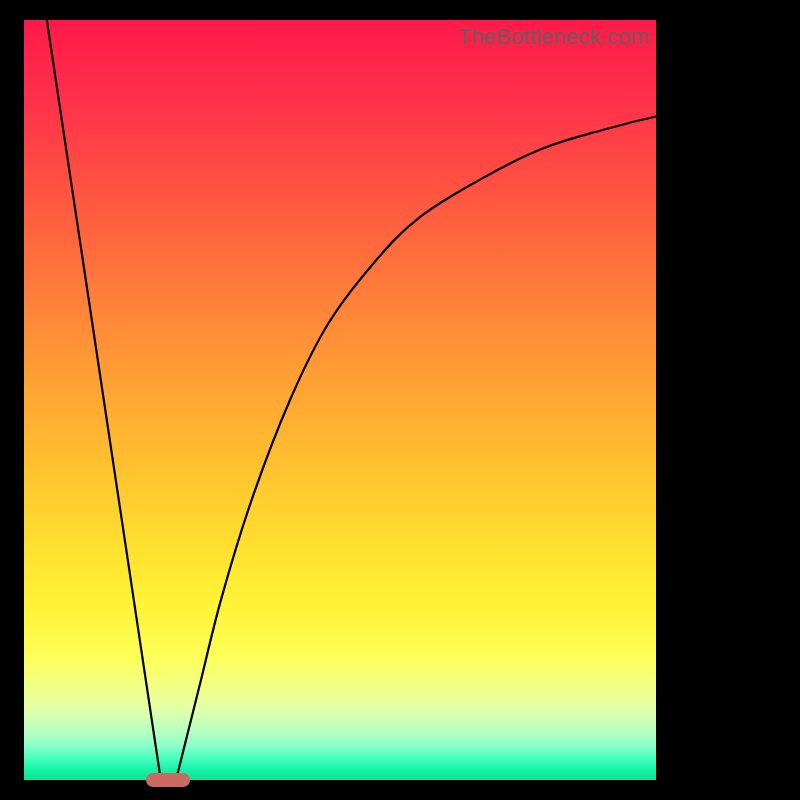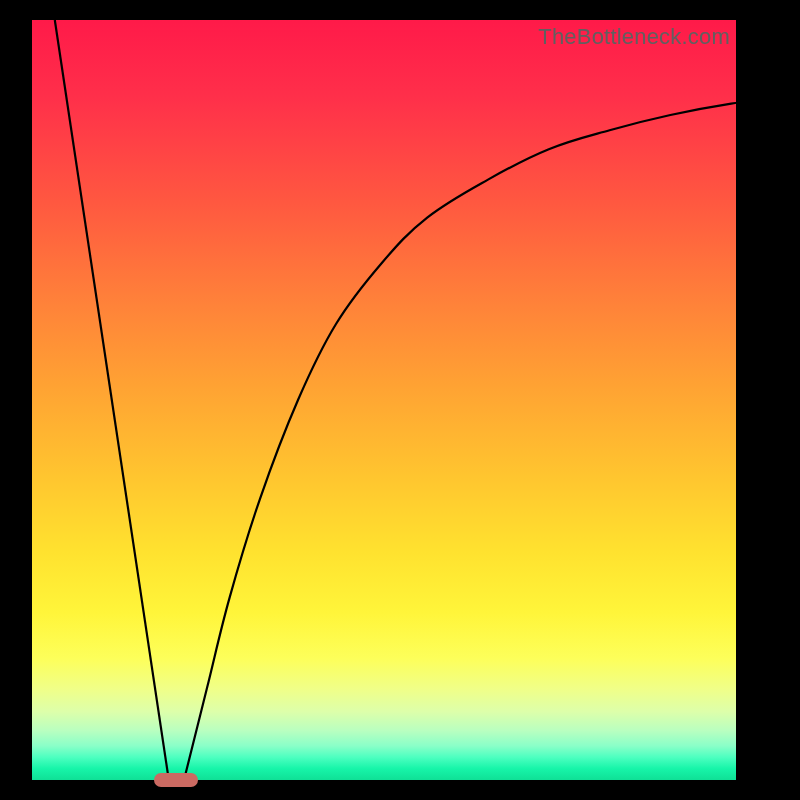--- a/index.html
+++ b/index.html
@@ -14,23 +14,23 @@
   .frame {
     position: absolute;
     left: 20px;
     top: 20px;
     width: 760px;
     height: 760px;
     background: #000;
   }
   .plot-area {
     position: absolute;
-    left: 12px;
+    left: 4px;
     top: 0;
-    width: 704px;
+    width: 632px;
     height: 760px;
     background: linear-gradient(
       to bottom,
       #ff1a49 0%,
       #ff2f4a 10%,
       #ff5840 24%,
       #ff7e3a 36%,
       #ffa233 48%,
       #ffc52f 60%,
       #ffe22f 70%,

